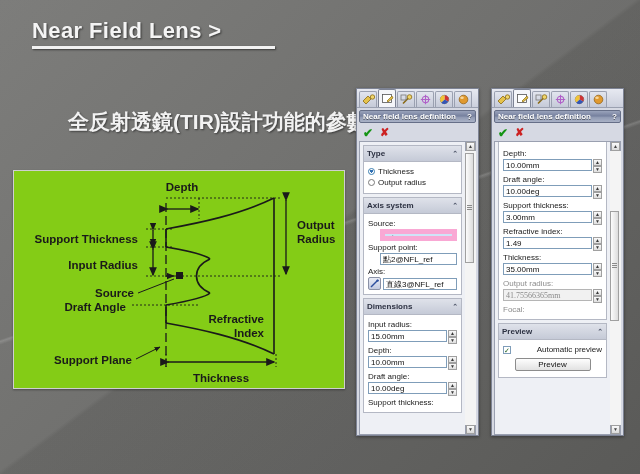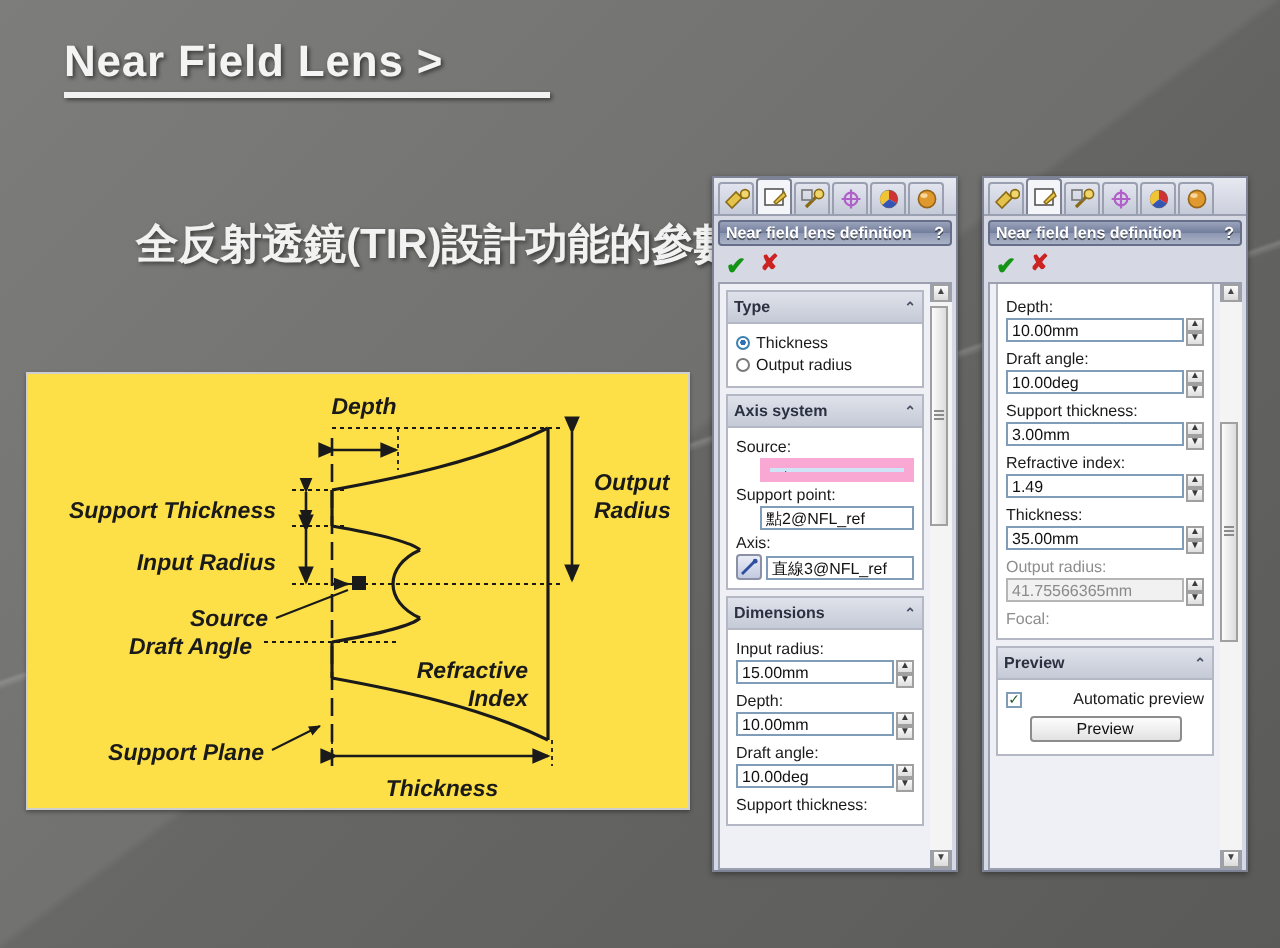--- a/index.html
+++ b/index.html
@@ -35,24 +35,23 @@
   }
   #subtitle {
     position:absolute; left:32px; top:108px;
     font-size:21px; font-weight:bold; color:#f2f2f2;
     text-shadow:1px 1px 2px rgba(0,0,0,0.5);
     white-space:nowrap;
     margin-left:36px;
   }
   
   #diagram-card {
-    position:absolute; left:13px; top:186px; width:332px; height:219px;
-    background:#fde047; border:1px solid #cfcfcf;
+    position:absolute; left:13px; top:170px; width:332px; height:219px;
+    background:#84cc16; border:1px solid #cfcfcf;
     box-shadow:0 1px 2px rgba(0,0,0,0.35);
-    font-style:italic;
   }
   #diagram-svg { display:block; width:332px; height:219px; }
   
   .pm-panel {
     position:absolute;
     background:#d6d9e3;
     border:1px solid #7d8394;
     font-size:8px;
     color:#1a1a1a;
     overflow:hidden;
@@ -142,21 +141,21 @@
   .grp-body { padding:3px 4px 4px 4px; }
   .fld-label { font-size:8px; color:#1a1a1a; margin:2px 0 1px 0; line-height:9px; }
   .fld-label.dim { color:#8d8d8d; }
   .spin-row { display:flex; align-items:stretch; gap:1px; }
   .txtbox {
     flex:1; height:12px; background:#ffffff;
     border:1px solid #7f9db9; padding:0 2px;
     font-size:8px; line-height:11px; color:#111; overflow:hidden;
     white-space:nowrap;
   }
-  .txtbox.dim { background:#f1f1f1; color:#8a8a8a; border-color:#b5b5b5; }
+  .txtbox.dim { background:#f1f1f1; color:#8a8a8a; border-color:#b5b5b5;font-family:Liberation Serif, serif; }
   .txtbox.sel { border:5px solid #f9a8d4; background:#ffffff; box-shadow:inset 0 0 0 1px #cfe4f7; }
   .txtbox.indent { margin-left:12px; }
   .spin {
     width:9px; display:flex; flex-direction:column; flex:none;
   }
   .spin div {
     flex:1; border:1px solid #a0a0a0;
     background:linear-gradient(to bottom,#fafafa,#dedede);
     font-size:5px; line-height:5px; text-align:center; color:#3a3a3a;
   }

